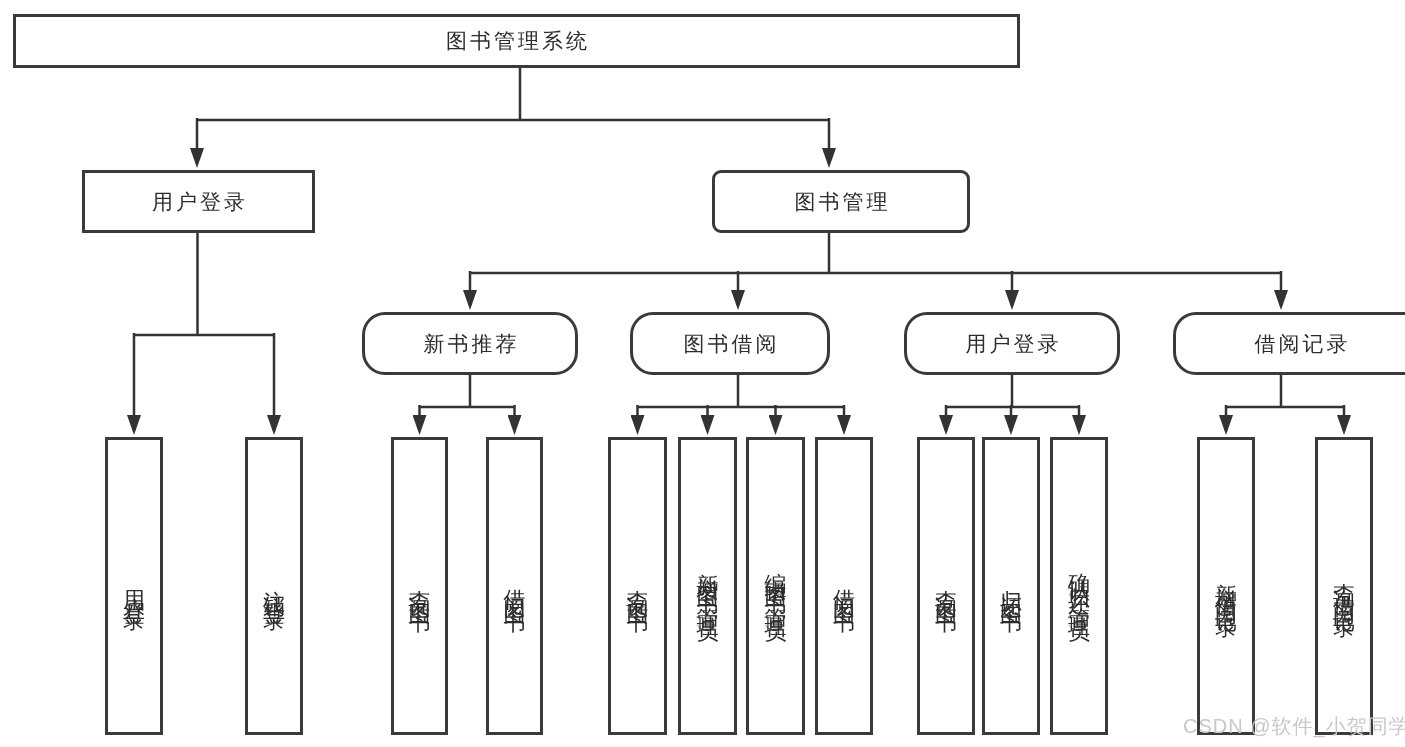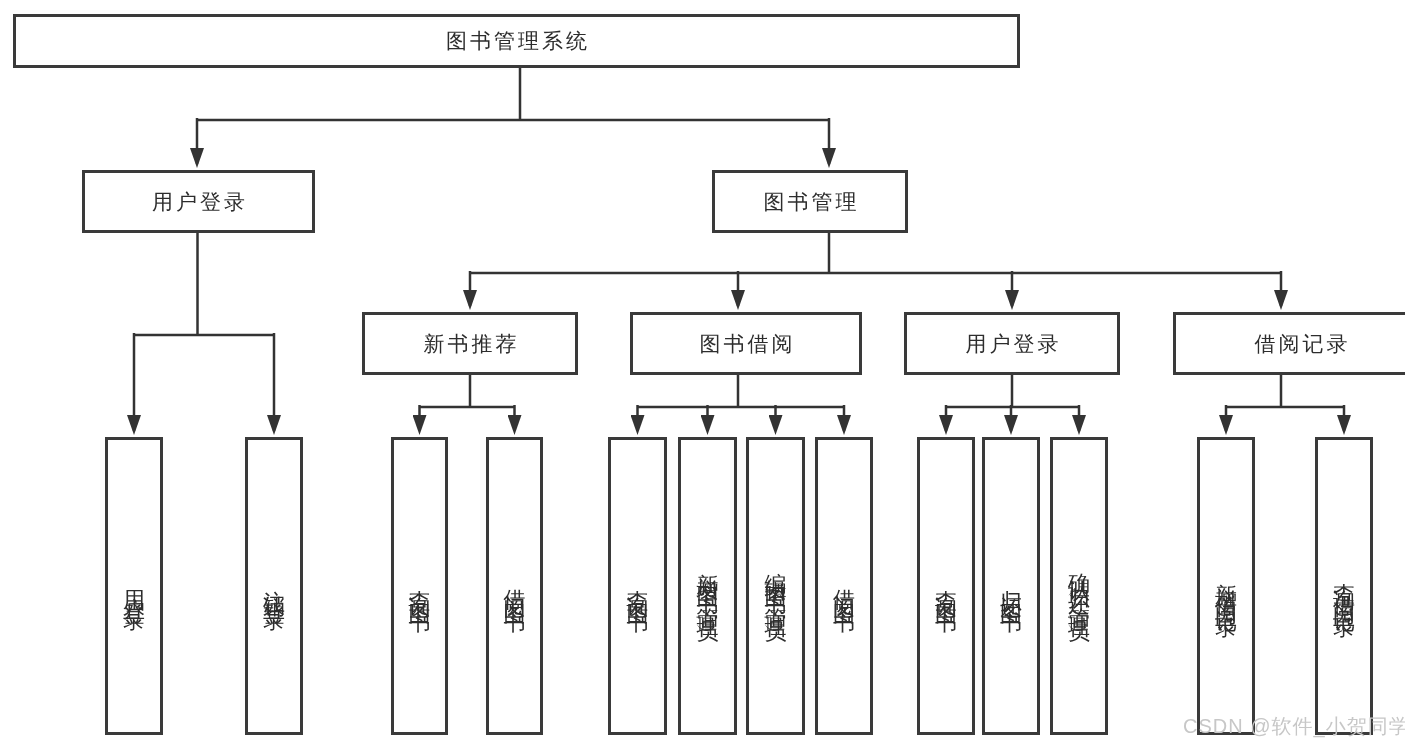--- a/index.html
+++ b/index.html
@@ -33,21 +33,21 @@
     z-index: 2;
   }
   .h-label {
     font-size: 21px;
     letter-spacing: 3px;
     white-space: nowrap;
     text-indent: 3px; 
   }
   .root-box  { left: 13px;  top: 14px;  width: 1007px; height: 54px; }
   .lvl2-box  { top: 170px; height: 63px; }
-  .lvl3-box  { top: 312px; height: 63px; }
+  .lvl3-box  { top: 312px; height: 63px; border-radius: 23px; }
   .leaf {
     top: 437px;
     height: 298px;
     border-width: 3px;
   }
   .v-label {
     writing-mode: vertical-rl;
     text-orientation: mixed;
     font-size: 22px;
     letter-spacing: 7px;
@@ -127,28 +127,28 @@
     </g>
   </svg>
 
   <div class="box root-box">
     <span class="h-label">图书管理系统</span>
   </div>
 
   <div class="box lvl2-box" style="left:82px; width:233px;">
     <span class="h-label">用户登录</span>
   </div>
-  <div class="box lvl2-box" style="left:712px; width:196px;">
+  <div class="box lvl2-box" style="left:712px; width:258px;border-radius:9px;">
     <span class="h-label">图书管理</span>
   </div>
 
   <div class="box lvl3-box" style="left:362px; width:216px;">
     <span class="h-label">新书推荐</span>
   </div>
-  <div class="box lvl3-box" style="left:630px; width:232px;">
+  <div class="box lvl3-box" style="left:630px; width:200px;">
     <span class="h-label">图书借阅</span>
   </div>
   <div class="box lvl3-box" style="left:904px; width:216px;">
     <span class="h-label">用户登录</span>
   </div>
   <div class="box lvl3-box" style="left:1173px; width:256px;">
     <span class="h-label">借阅记录</span>
   </div>
 
   <div class="box leaf" style="left:105px; width:58px;">

